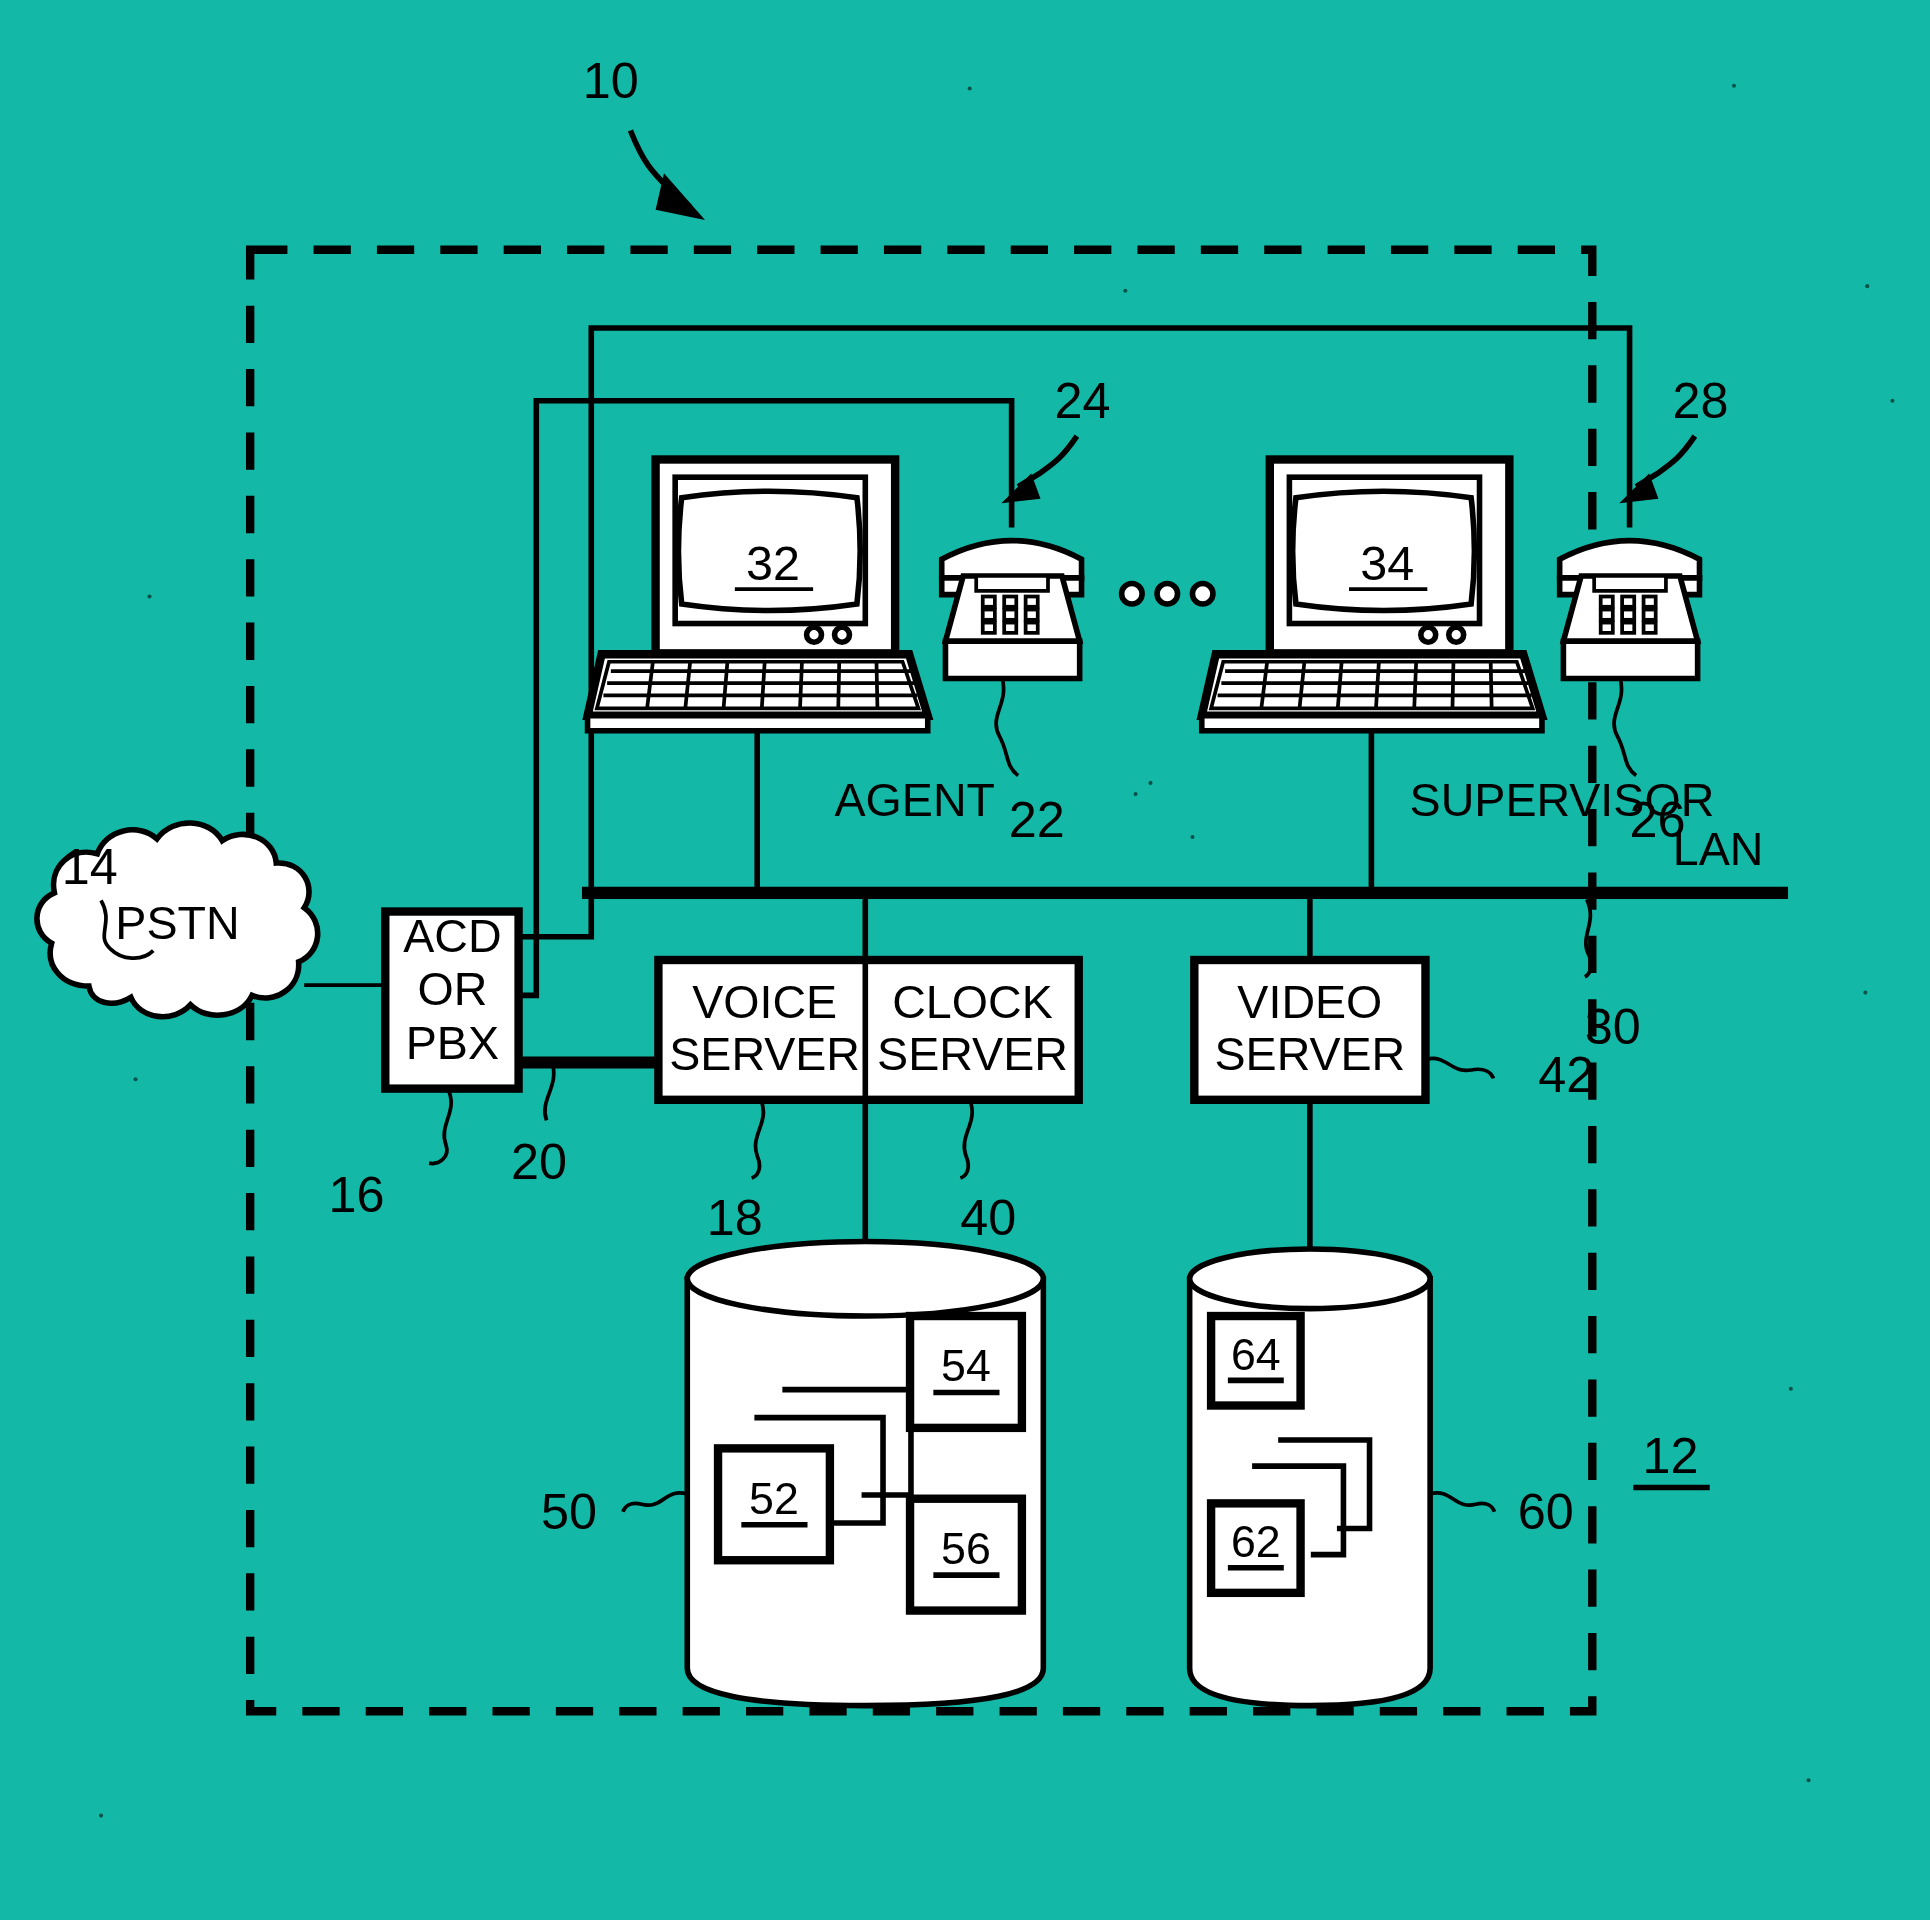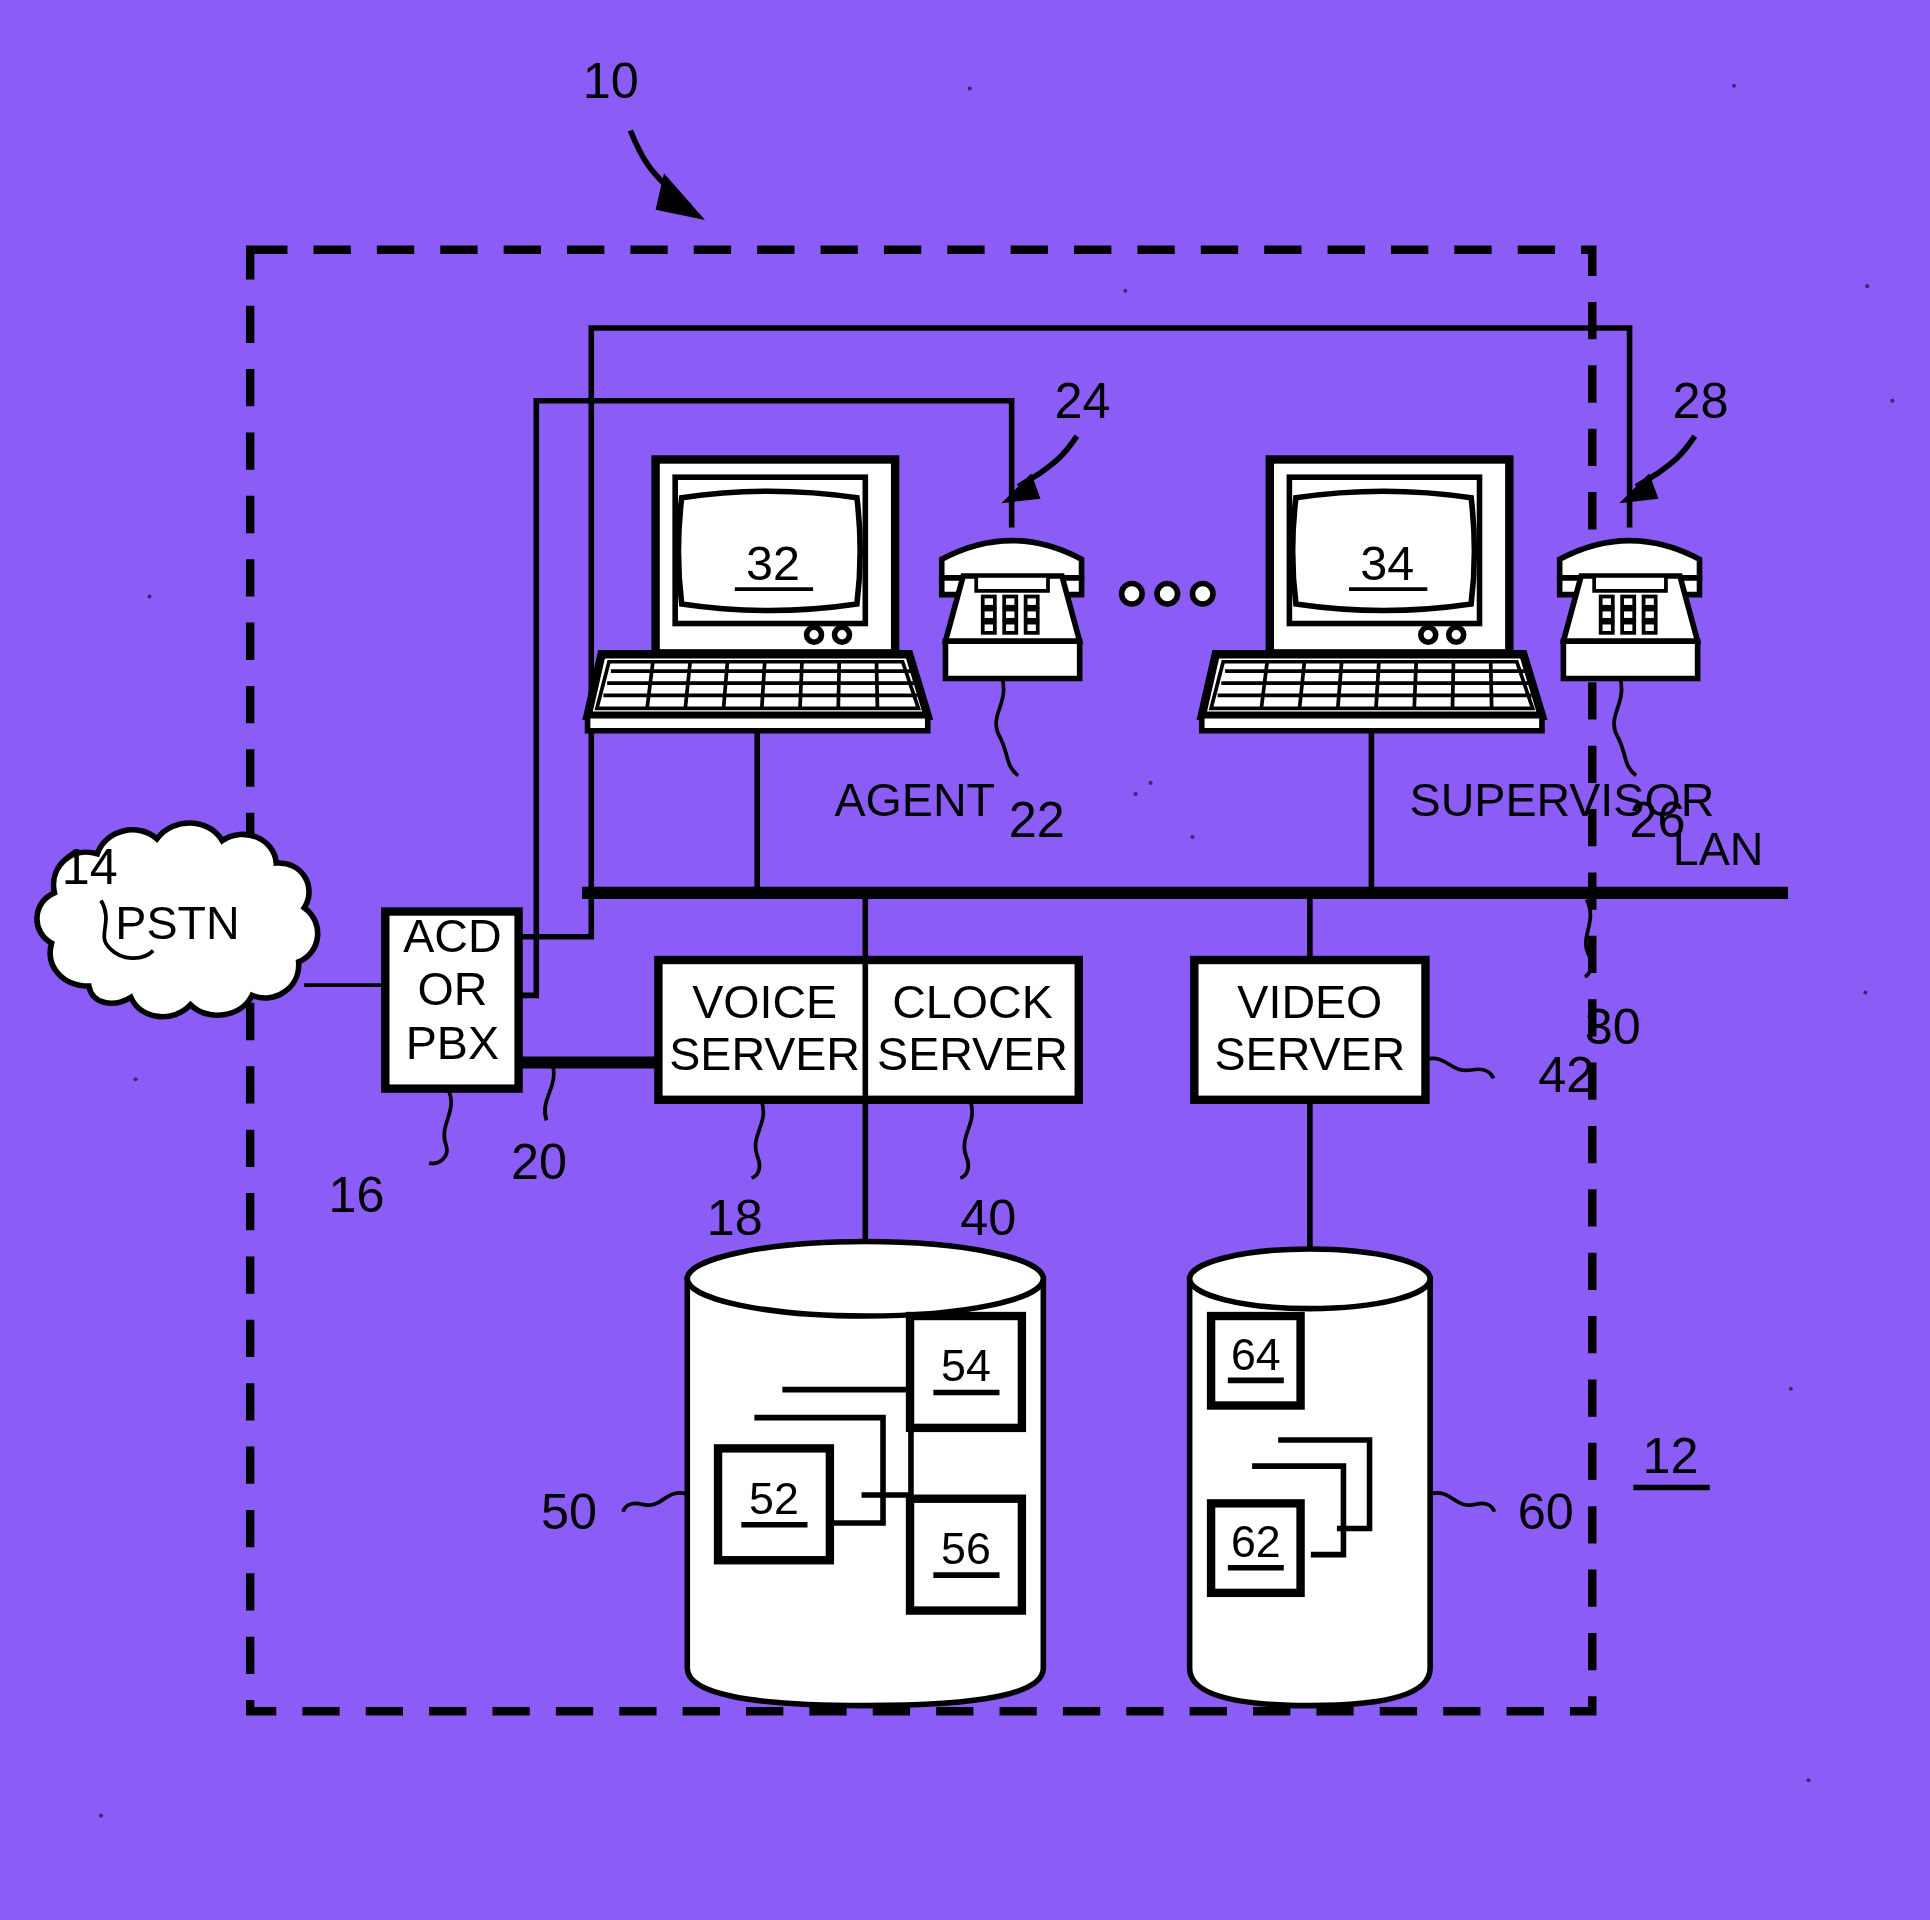--- a/index.html
+++ b/index.html
@@ -7,21 +7,21 @@
     padding: 0;
     background: #ffffff;
   }
   body {
     font-family: "Liberation Sans", sans-serif;
   }
   #stage {
     position: relative;
     width: 1931px;
     height: 1920px;
-    background: #8b5cf6;
+    background: #14b8a6;
     overflow: hidden;
   }
   #stage svg {
     position: absolute;
     left: 0;
     top: 0;
   }
   text {
     font-family: "Liberation Sans", sans-serif;
     fill: #000000;

